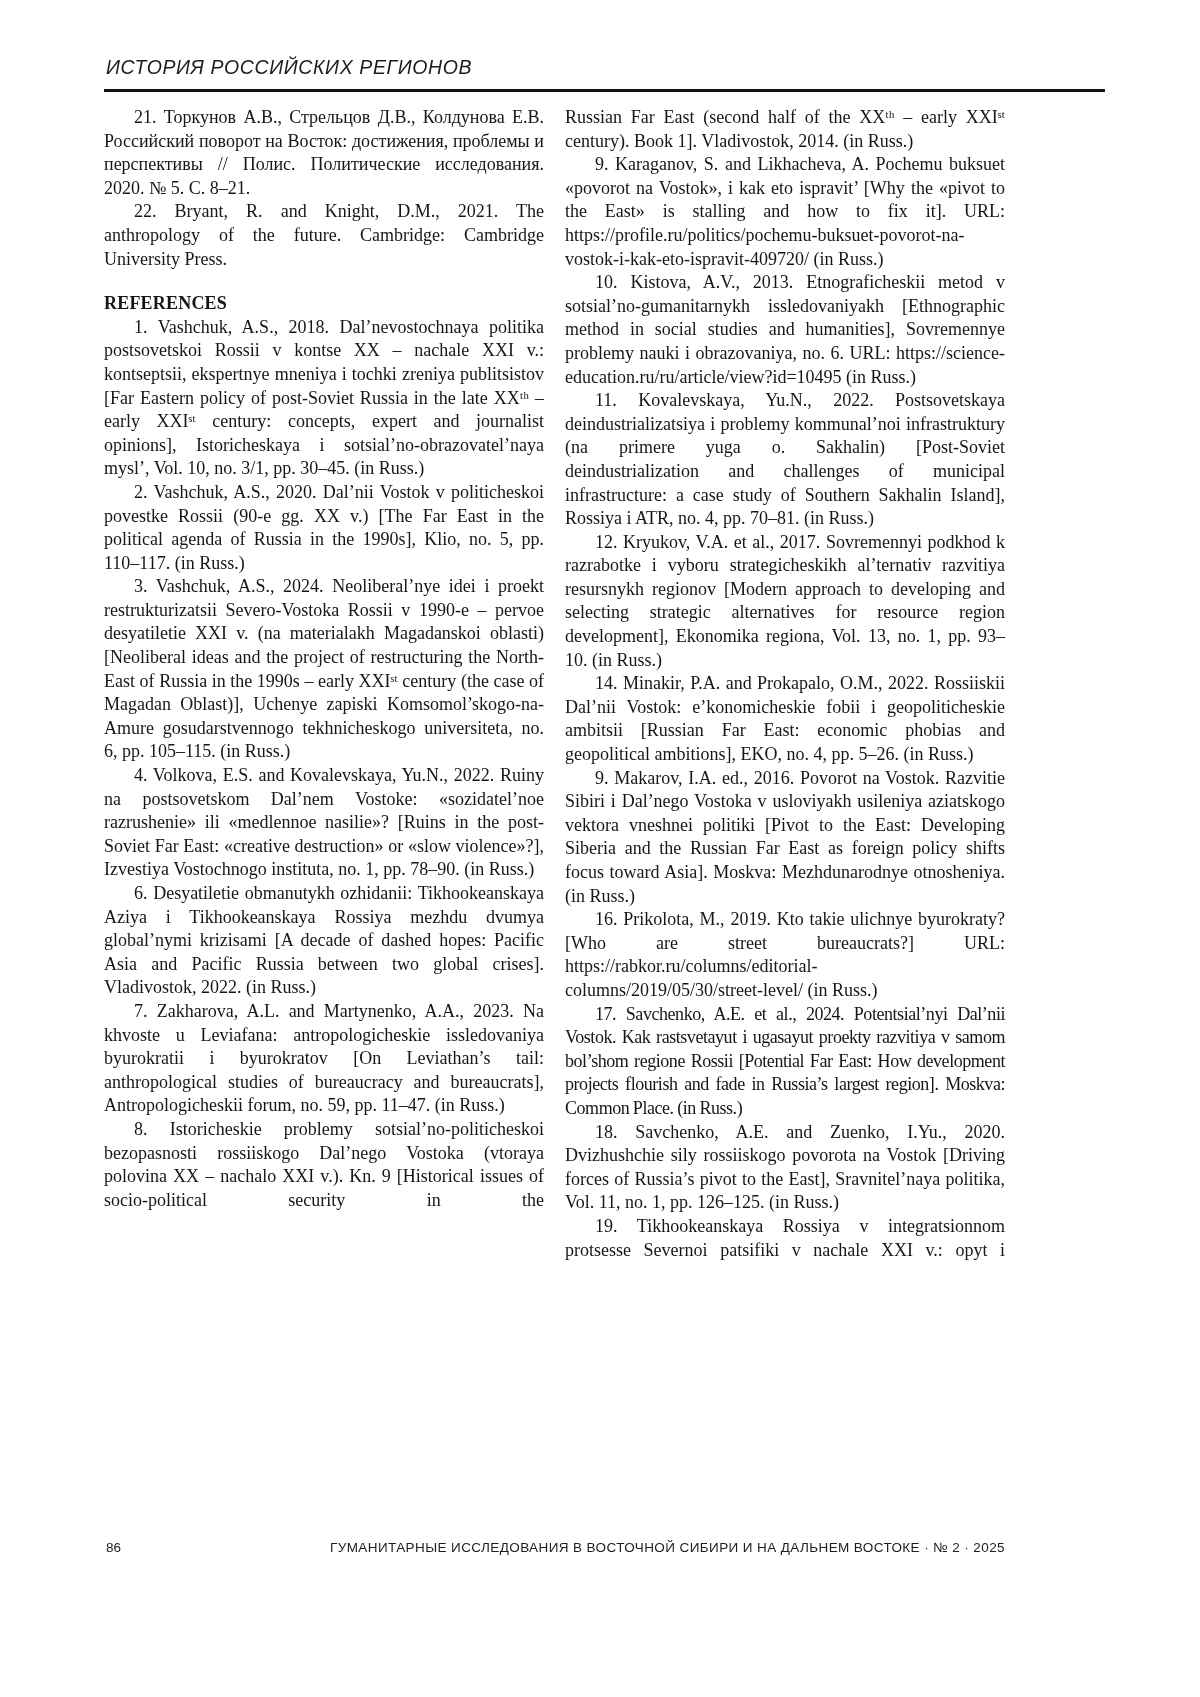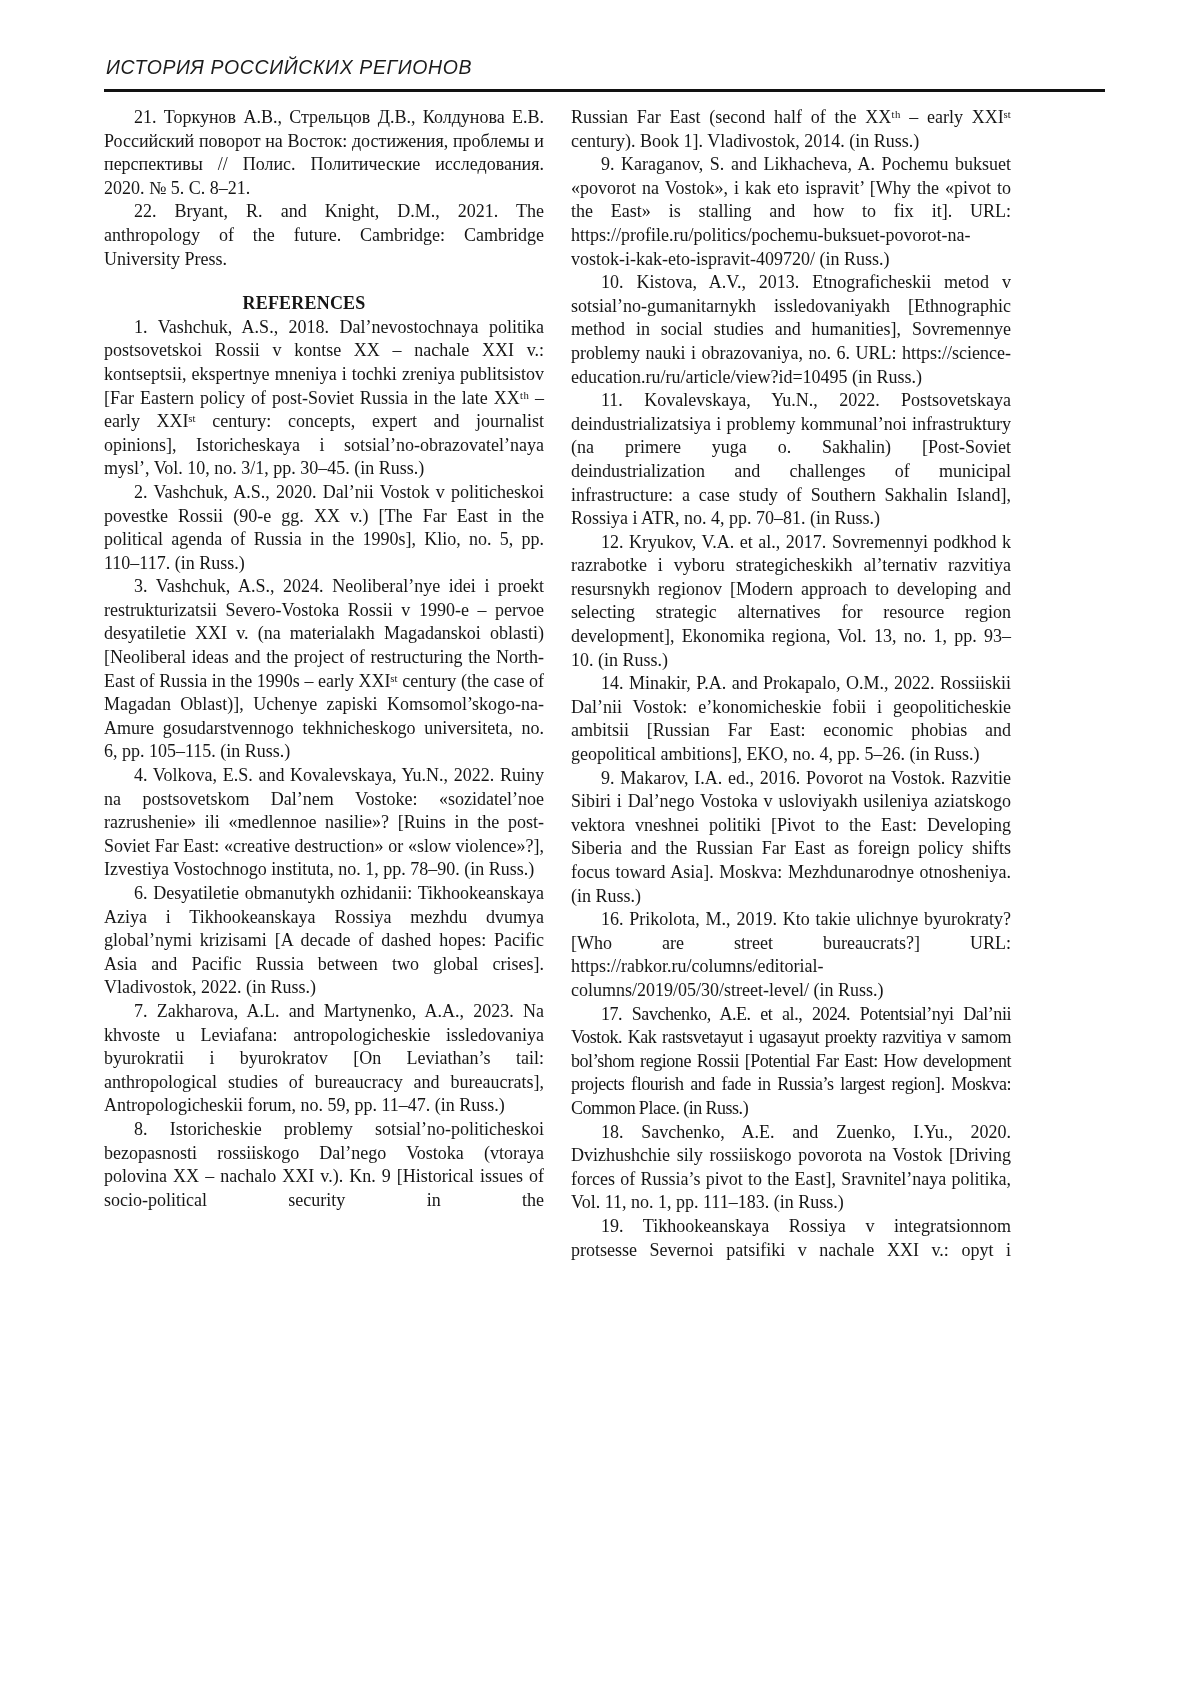--- a/index.html
+++ b/index.html
@@ -20,37 +20,36 @@
     letter-spacing: 0.6px;
     color: #1b1b1b;
     padding: 0 0 10px 2px;
   }
   .header-rule {
     height: 0;
     border-top: 3px solid #121212;
     margin-bottom: 14px;
   }
 
-  .columns { display: flex; gap: 27px; }
+  .columns { display: flex; gap: 21px; }
   .col {
     width: 440px;
     font-size: 18px;
     line-height: 23.6px;
     text-align: justify;
   }
   p.ref { margin: 0; text-indent: 30px; }
   p.ref.no-indent { text-indent: 0; }
   p.ref.runover { text-align-last: justify; }
   p.ref.tight { letter-spacing: -0.45px; word-spacing: -0.5px; }
 
   h2.refs-heading {
     font-size: 18px;
     line-height: 23.6px;
     font-weight: bold;
-    text-align: center;
     letter-spacing: 0.2px;
     margin: 21px 40px 0 0;
   }
 
   .footer {
     position: absolute;
     left: 104px; top: 1540px; width: 901px;
     font-family: "Liberation Sans", "DejaVu Sans", sans-serif;
     font-size: 13.5px;
     color: #1d1d1d;
@@ -89,20 +88,24 @@
       <p class="ref no-indent">Russian Far East (second half of the XXᵗʰ – early XXIˢᵗ century). Book 1]. Vladivostok, 2014. (in Russ.)</p>
 
       <p class="ref">9. Karaganov, S. and Likhacheva, A. Pochemu buksuet «povorot na Vostok», i kak eto ispravit’ [Why the «pivot to the East» is stalling and how to fix it]. URL: https://profile.ru/politics/pochemu-buksuet-povorot-na-vostok-i-kak-eto-ispravit-409720/ (in Russ.)</p>
       <p class="ref">10. Kistova, A.V., 2013. Etnograficheskii metod v sotsial’no-gumanitarnykh issledovaniyakh [Ethnographic method in social studies and humanities], Sovremennye problemy nauki i obrazovaniya, no. 6. URL: https://science-education.ru/ru/article/view?id=10495 (in Russ.)</p>
       <p class="ref">11. Kovalevskaya, Yu.N., 2022. Postsovetskaya deindustrializatsiya i problemy kommunal’noi infrastruktury (na primere yuga o. Sakhalin) [Post-Soviet deindustrialization and challenges of municipal infrastructure: a case study of Southern Sakhalin Island], Rossiya i ATR, no. 4, pp. 70–81. (in Russ.)</p>
       <p class="ref">12. Kryukov, V.A. et al., 2017. Sovremennyi podkhod k razrabotke i vyboru strategicheskikh al’ternativ razvitiya resursnykh regionov [Modern approach to developing and selecting strategic alternatives for resource region development], Ekonomika regiona, Vol. 13, no. 1, pp. 93–10. (in Russ.)</p>
       <p class="ref">14. Minakir, P.A. and Prokapalo, O.M., 2022. Rossiiskii Dal’nii Vostok: e’konomicheskie fobii i geopoliticheskie ambitsii [Russian Far East: economic phobias and geopolitical ambitions], EKO, no. 4, pp. 5–26. (in Russ.)</p>
       <p class="ref">9. Makarov, I.A. ed., 2016. Povorot na Vostok. Razvitie Sibiri i Dal’nego Vostoka v usloviyakh usileniya aziatskogo vektora vneshnei politiki [Pivot to the East: Developing Siberia and the Russian Far East as foreign policy shifts focus toward Asia]. Moskva: Mezhdunarodnye otnosheniya. (in Russ.)</p>
       <p class="ref">16. Prikolota, M., 2019. Kto takie ulichnye byurokraty? [Who are street bureaucrats?] URL: https://rabkor.ru/columns/editorial-columns/2019/05/30/street-level/ (in Russ.)</p>
       <p class="ref tight">17. Savchenko, A.E. et al., 2024. Potentsial’nyi Dal’nii Vostok. Kak rastsvetayut i ugasayut proekty razvitiya v samom bol’shom regione Rossii [Potential Far East: How development projects flourish and fade in Russia’s largest region]. Moskva: Common Place. (in Russ.)</p>
-      <p class="ref">18. Savchenko, A.E. and Zuenko, I.Yu., 2020. Dvizhushchie sily rossiiskogo povorota na Vostok [Driving forces of Russia’s pivot to the East], Sravnitel’naya politika, Vol. 11, no. 1, pp. 111–183. (in Russ.)</p>
+      <p class="ref">18. Savchenko, A.E. and Zuenko, I.Yu., 2020. Dvizhushchie sily rossiiskogo povorota na Vostok [Driving forces of Russia’s pivot to the East], Sravnitel’naya politika, Vol. 11, no. 1, pp. 126–125. (in Russ.)</p>
       <p class="ref runover">19. Tikhookeanskaya Rossiya v integratsionnom protsesse Severnoi patsifiki v nachale XXI v.: opyt i</p>
     </section>
 
   </main>
 
+  <footer class="footer">
+    <span class="page-number">86</span>
+    <span class="footer-title">ГУМАНИТАРНЫЕ ИССЛЕДОВАНИЯ В ВОСТОЧНОЙ СИБИРИ И НА ДАЛЬНЕМ ВОСТОКЕ · № 2 · 2025</span>
+  </footer>
 
 </div>
 
 </body></html>

